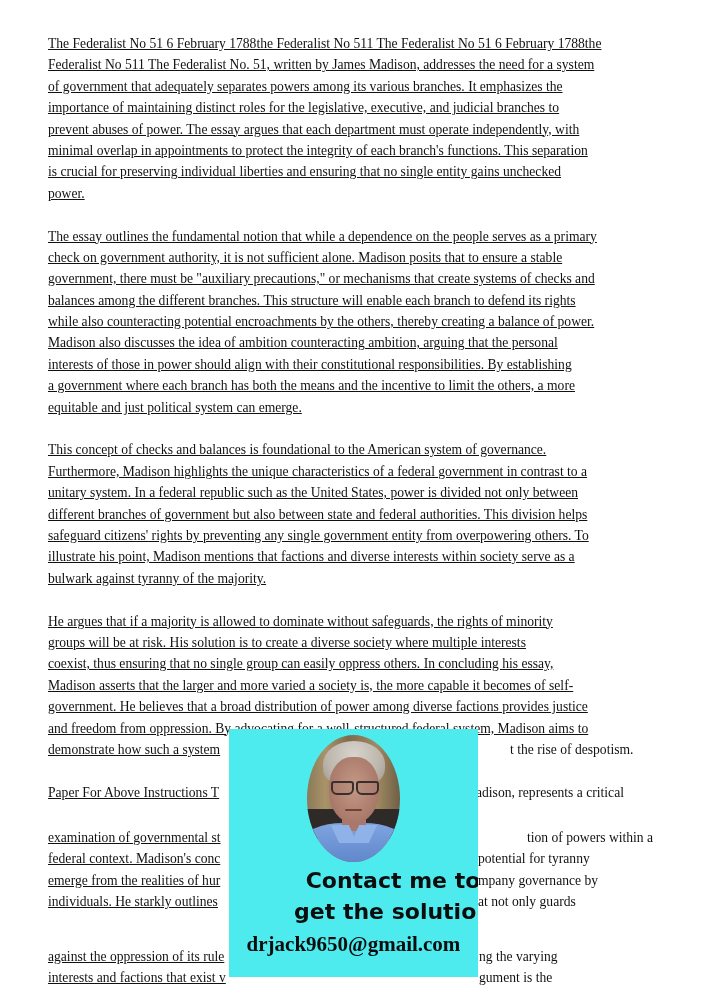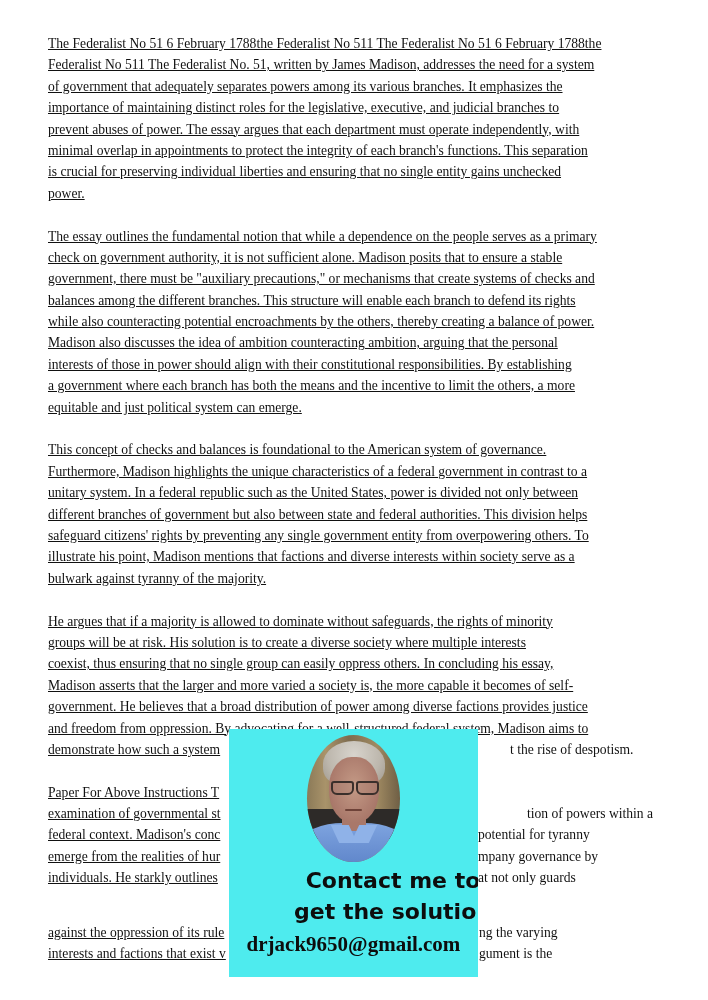--- a/index.html
+++ b/index.html
@@ -177,22 +177,23 @@
       <span class="line">and freedom from oppression. By advocating for a well-structured federal system, Madison aims to</span>
       <span class="line" style="position:relative;">
         <span>demonstrate how such a system</span>
         <span class="frag-right" style="left:462px; top:0;">t the rise of despotism.</span>
       </span>
     </div>
 
     <div class="para">
       <span class="line" style="position:relative;">
         <span>Paper For Above Instructions T</span>
-      </span>
-      <span class="line" style="position:relative;">
+        <span class="frag-right" style="left:428px; top:0;">adison, represents a critical</span>
+      </span>
+      <span class="line" style="position:relative;margin-top:24px;">
         <span>examination of governmental st</span>
         <span class="frag-right" style="left:431px; top:0;padding-left:48px;">tion of powers within a</span>
       </span>
       <span class="line" style="position:relative;">
         <span>federal context. Madison's conc</span>
         <span class="frag-right" style="left:430px; top:0;">potential for tyranny</span>
       </span>
       <span class="line" style="position:relative;">
         <span>emerge from the realities of hur</span>
         <span class="frag-right" style="left:430px; top:0;">mpany governance by</span>

